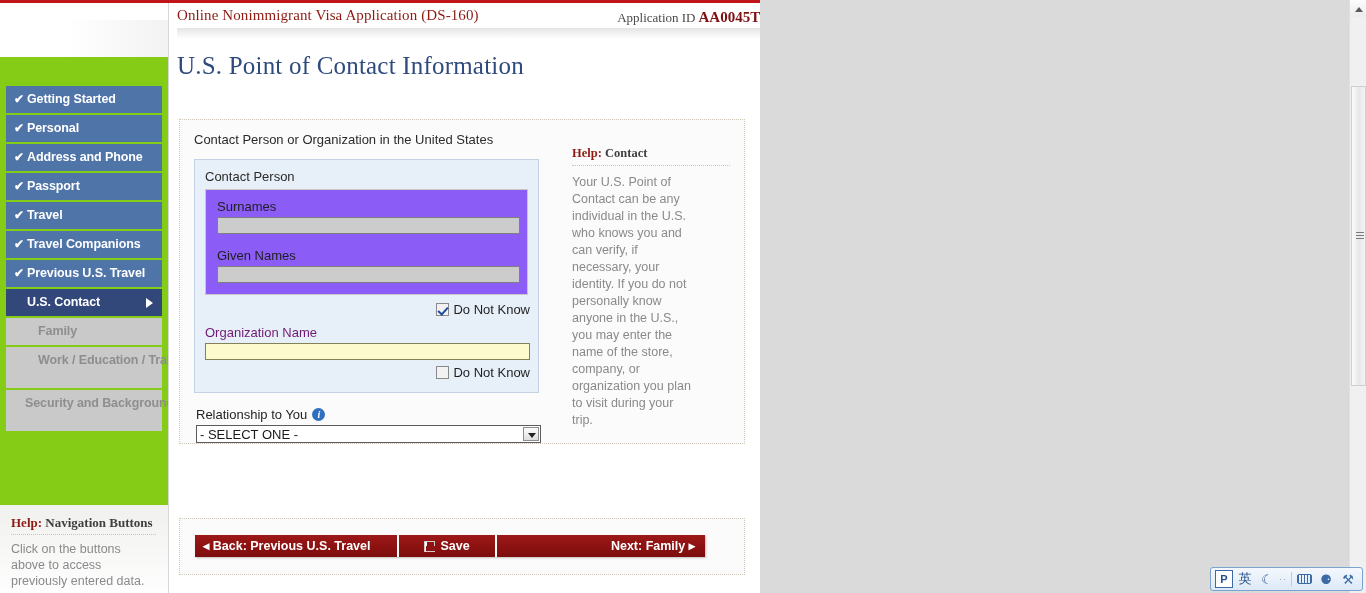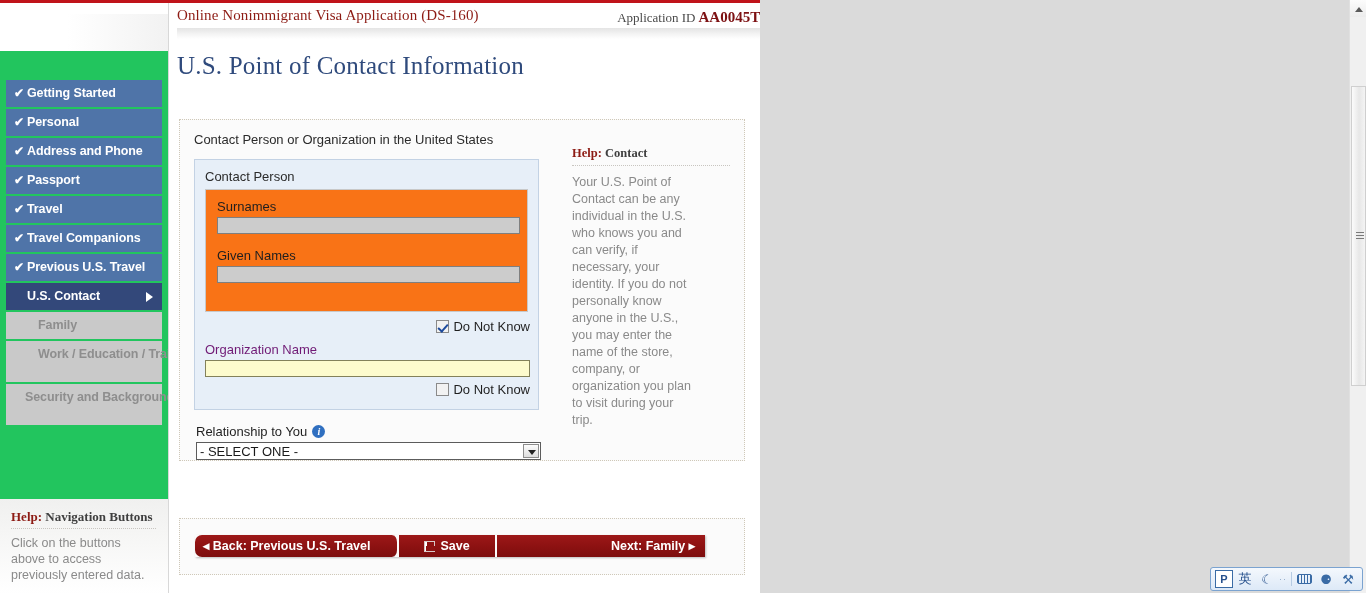--- a/index.html
+++ b/index.html
@@ -21,23 +21,23 @@
     overflow: hidden;
   }
   .topline {
     position: absolute; left: 0; top: 0;
     width: 760px; height: 3px;
     background: #c0131a;
   }
 
   
   .sidebar {
-    position: absolute; left: 0; top: 14px;
+    position: absolute; left: 0; top: 20px;
     width: 168px; height: 522px;
-    background: #22c55e;
+    background: #84cc16;
   }
   .sidebar-top-gradient {
     position: absolute; left: 0; top: 0;
     width: 168px; height: 37px;
     background: linear-gradient(to right,#ffffff 0%,#ffffff 40%,#f2f2f2 100%);
   }
   .nav { position: absolute; left: 6px; top: 66px; width: 156px; }
   .nav-item {
     position: relative;
     height: 27px;
@@ -177,23 +177,23 @@
     border: 1px solid #c3d2e4;
     width: 345px;
     padding: 9px 10px 12px 10px;
   }
   .blue-box-label {
     font-size: 13px;
     color: #2b2b2b;
     margin-bottom: 5px;
   }
   .white-box {
-    background: #f97316;
+    background: #8b5cf6;
     border: 1px solid #c8c8c8;
-    padding: 9px 10px 26px 11px;
+    padding: 9px 10px 9px 11px;
   }
   .field-label {
     font-size: 13px;
     color: #1f1f1f;
     margin-bottom: 3px;
   }
   .input-disabled {
     display: block;
     width: 303px;
     height: 17px;
@@ -325,21 +325,21 @@
     background: linear-gradient(to bottom,#9d1818 0%,#8d1212 50%,#7d0d0d 100%);
     color: #ffffff;
     font-size: 12.5px;
     font-weight: bold;
     line-height: 22px;
     text-align: center;
     border-right: 2px solid #fbfbfb;
     white-space: nowrap;
     position: relative;
   }
-  .btn.back { width: 204px; text-align: left; padding-left: 8px; border-radius: 7px; }
+  .btn.back { width: 204px; text-align: left; padding-left: 8px; }
   .btn.save { width: 98px; }
   .btn.next { width: 208px; text-align: right; padding-right: 10px; border-right: none; }
   .floppy {
     display: inline-block;
     width: 11px; height: 11px;
     background: #ffffff;
     border: 1px solid #d8c8c8;
     position: relative;
     top: 2px;
     margin-right: 5px;

